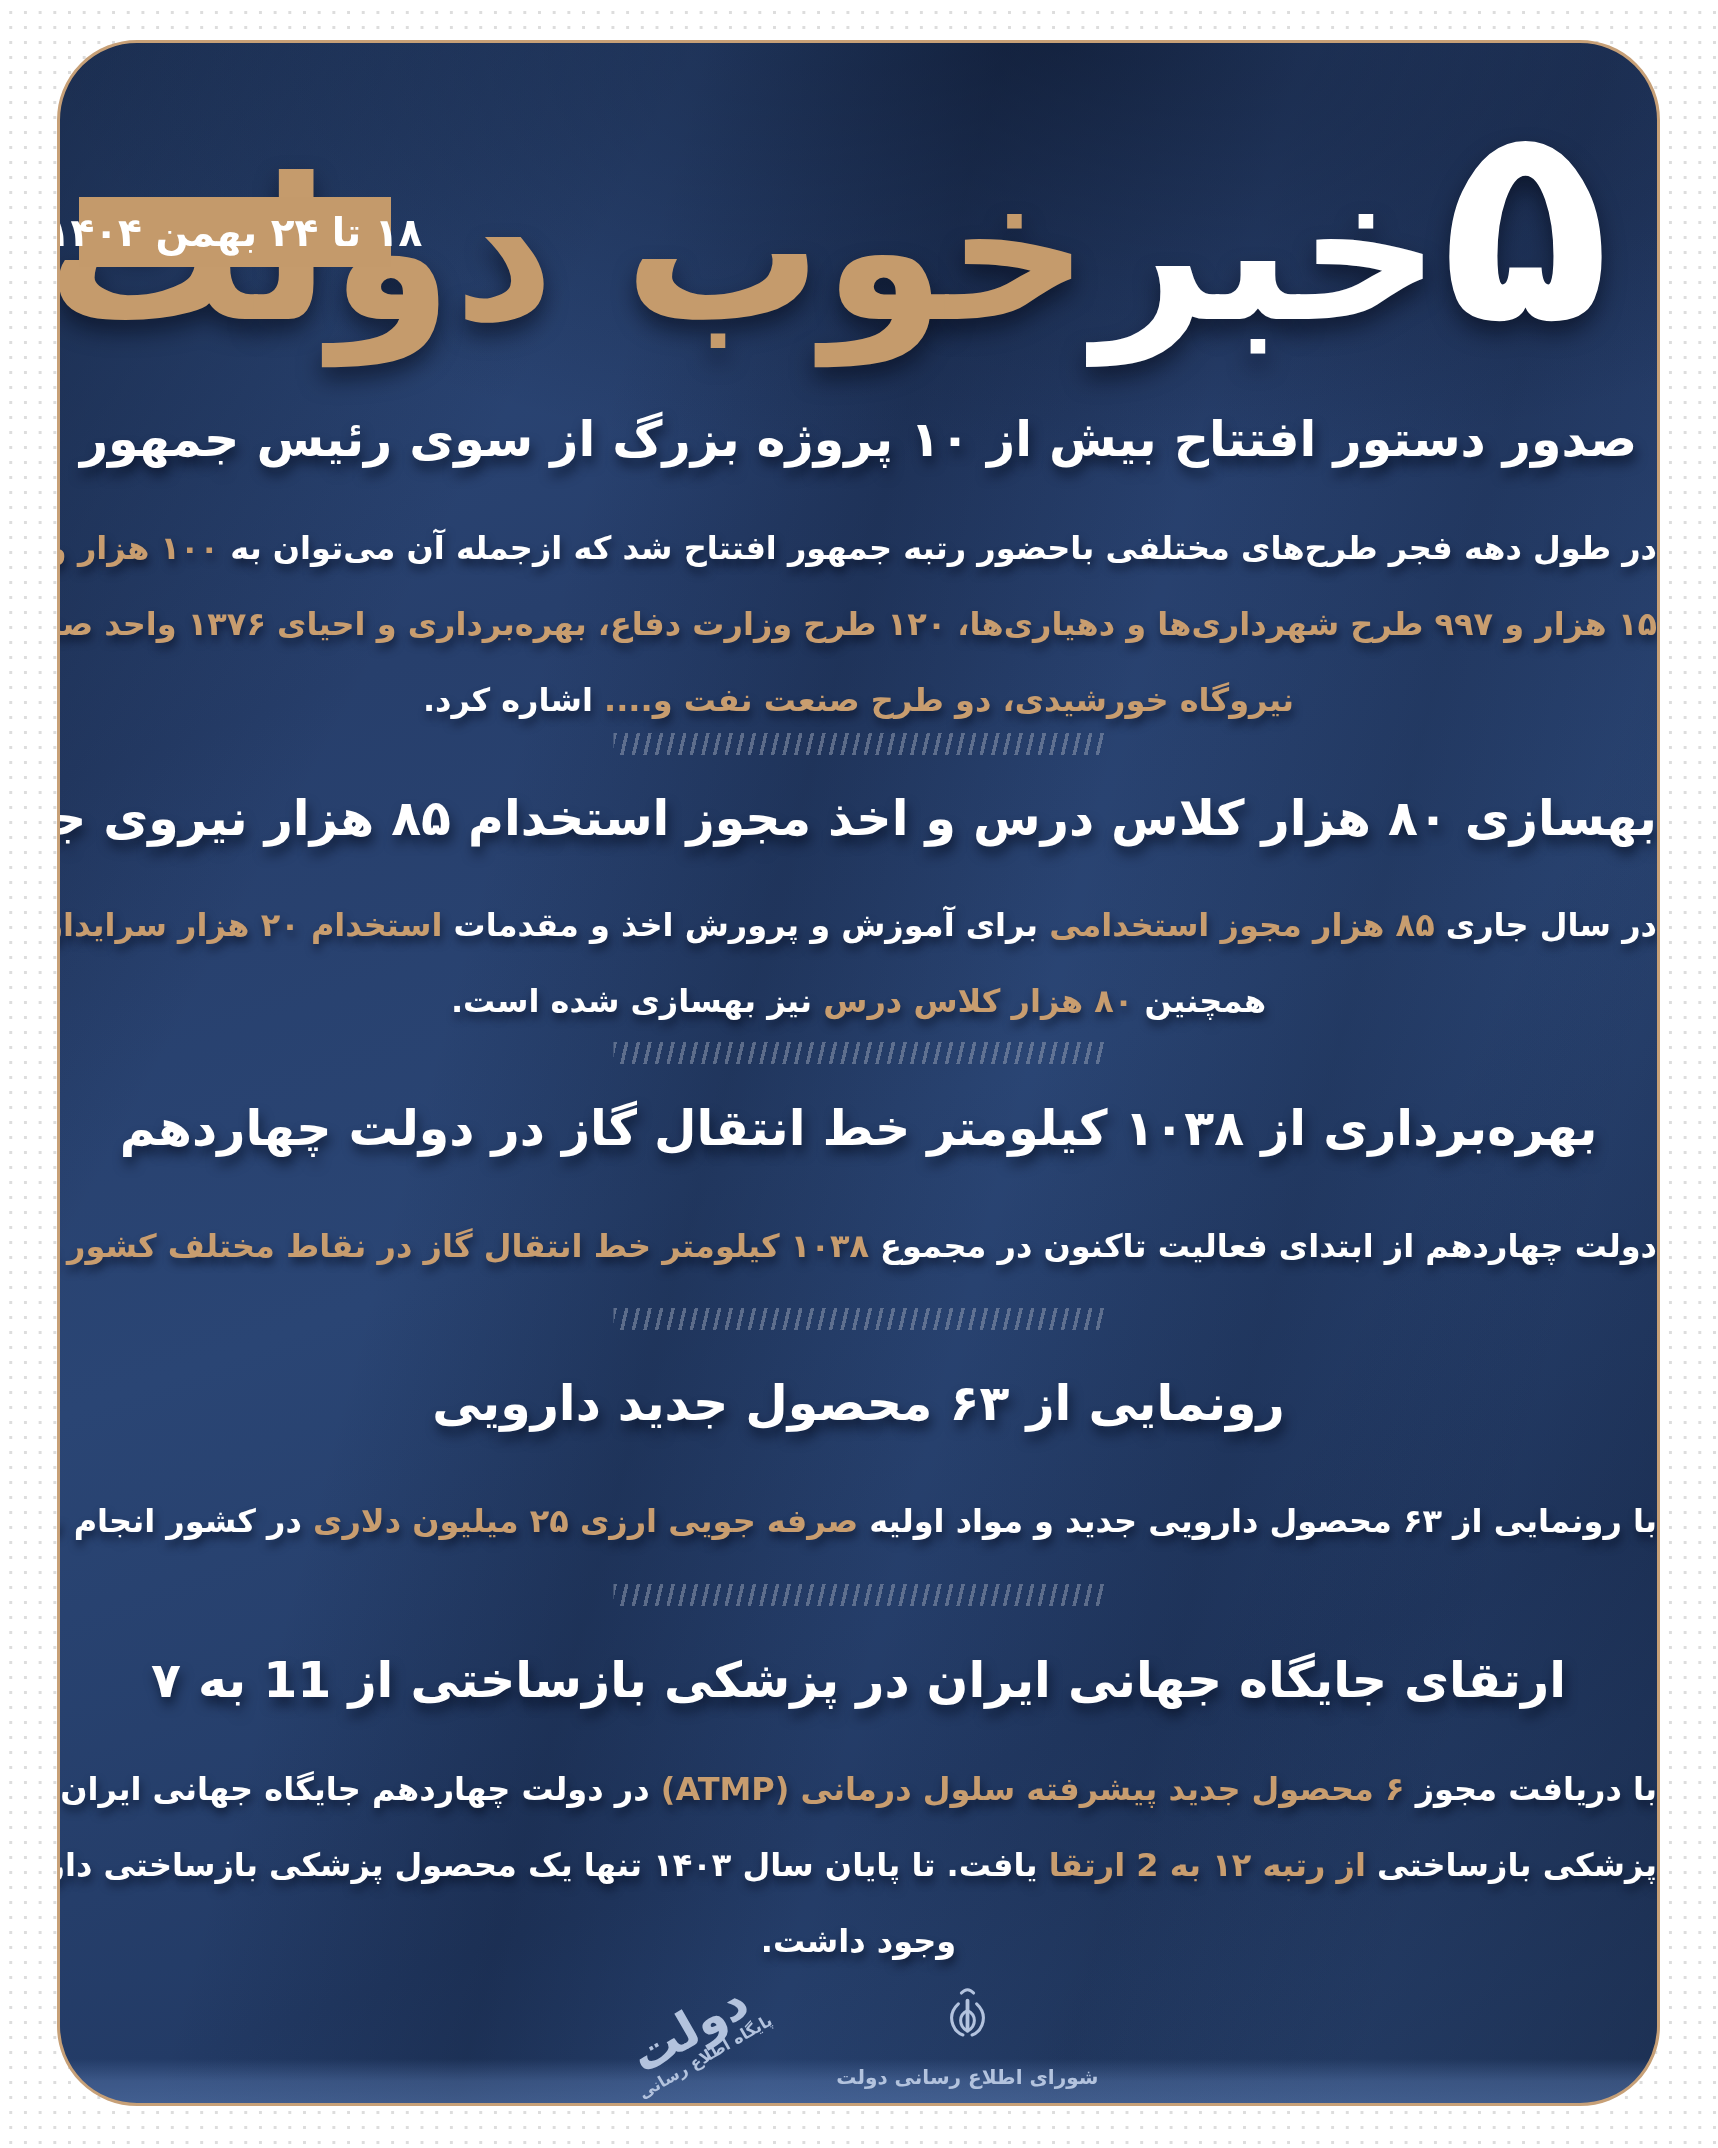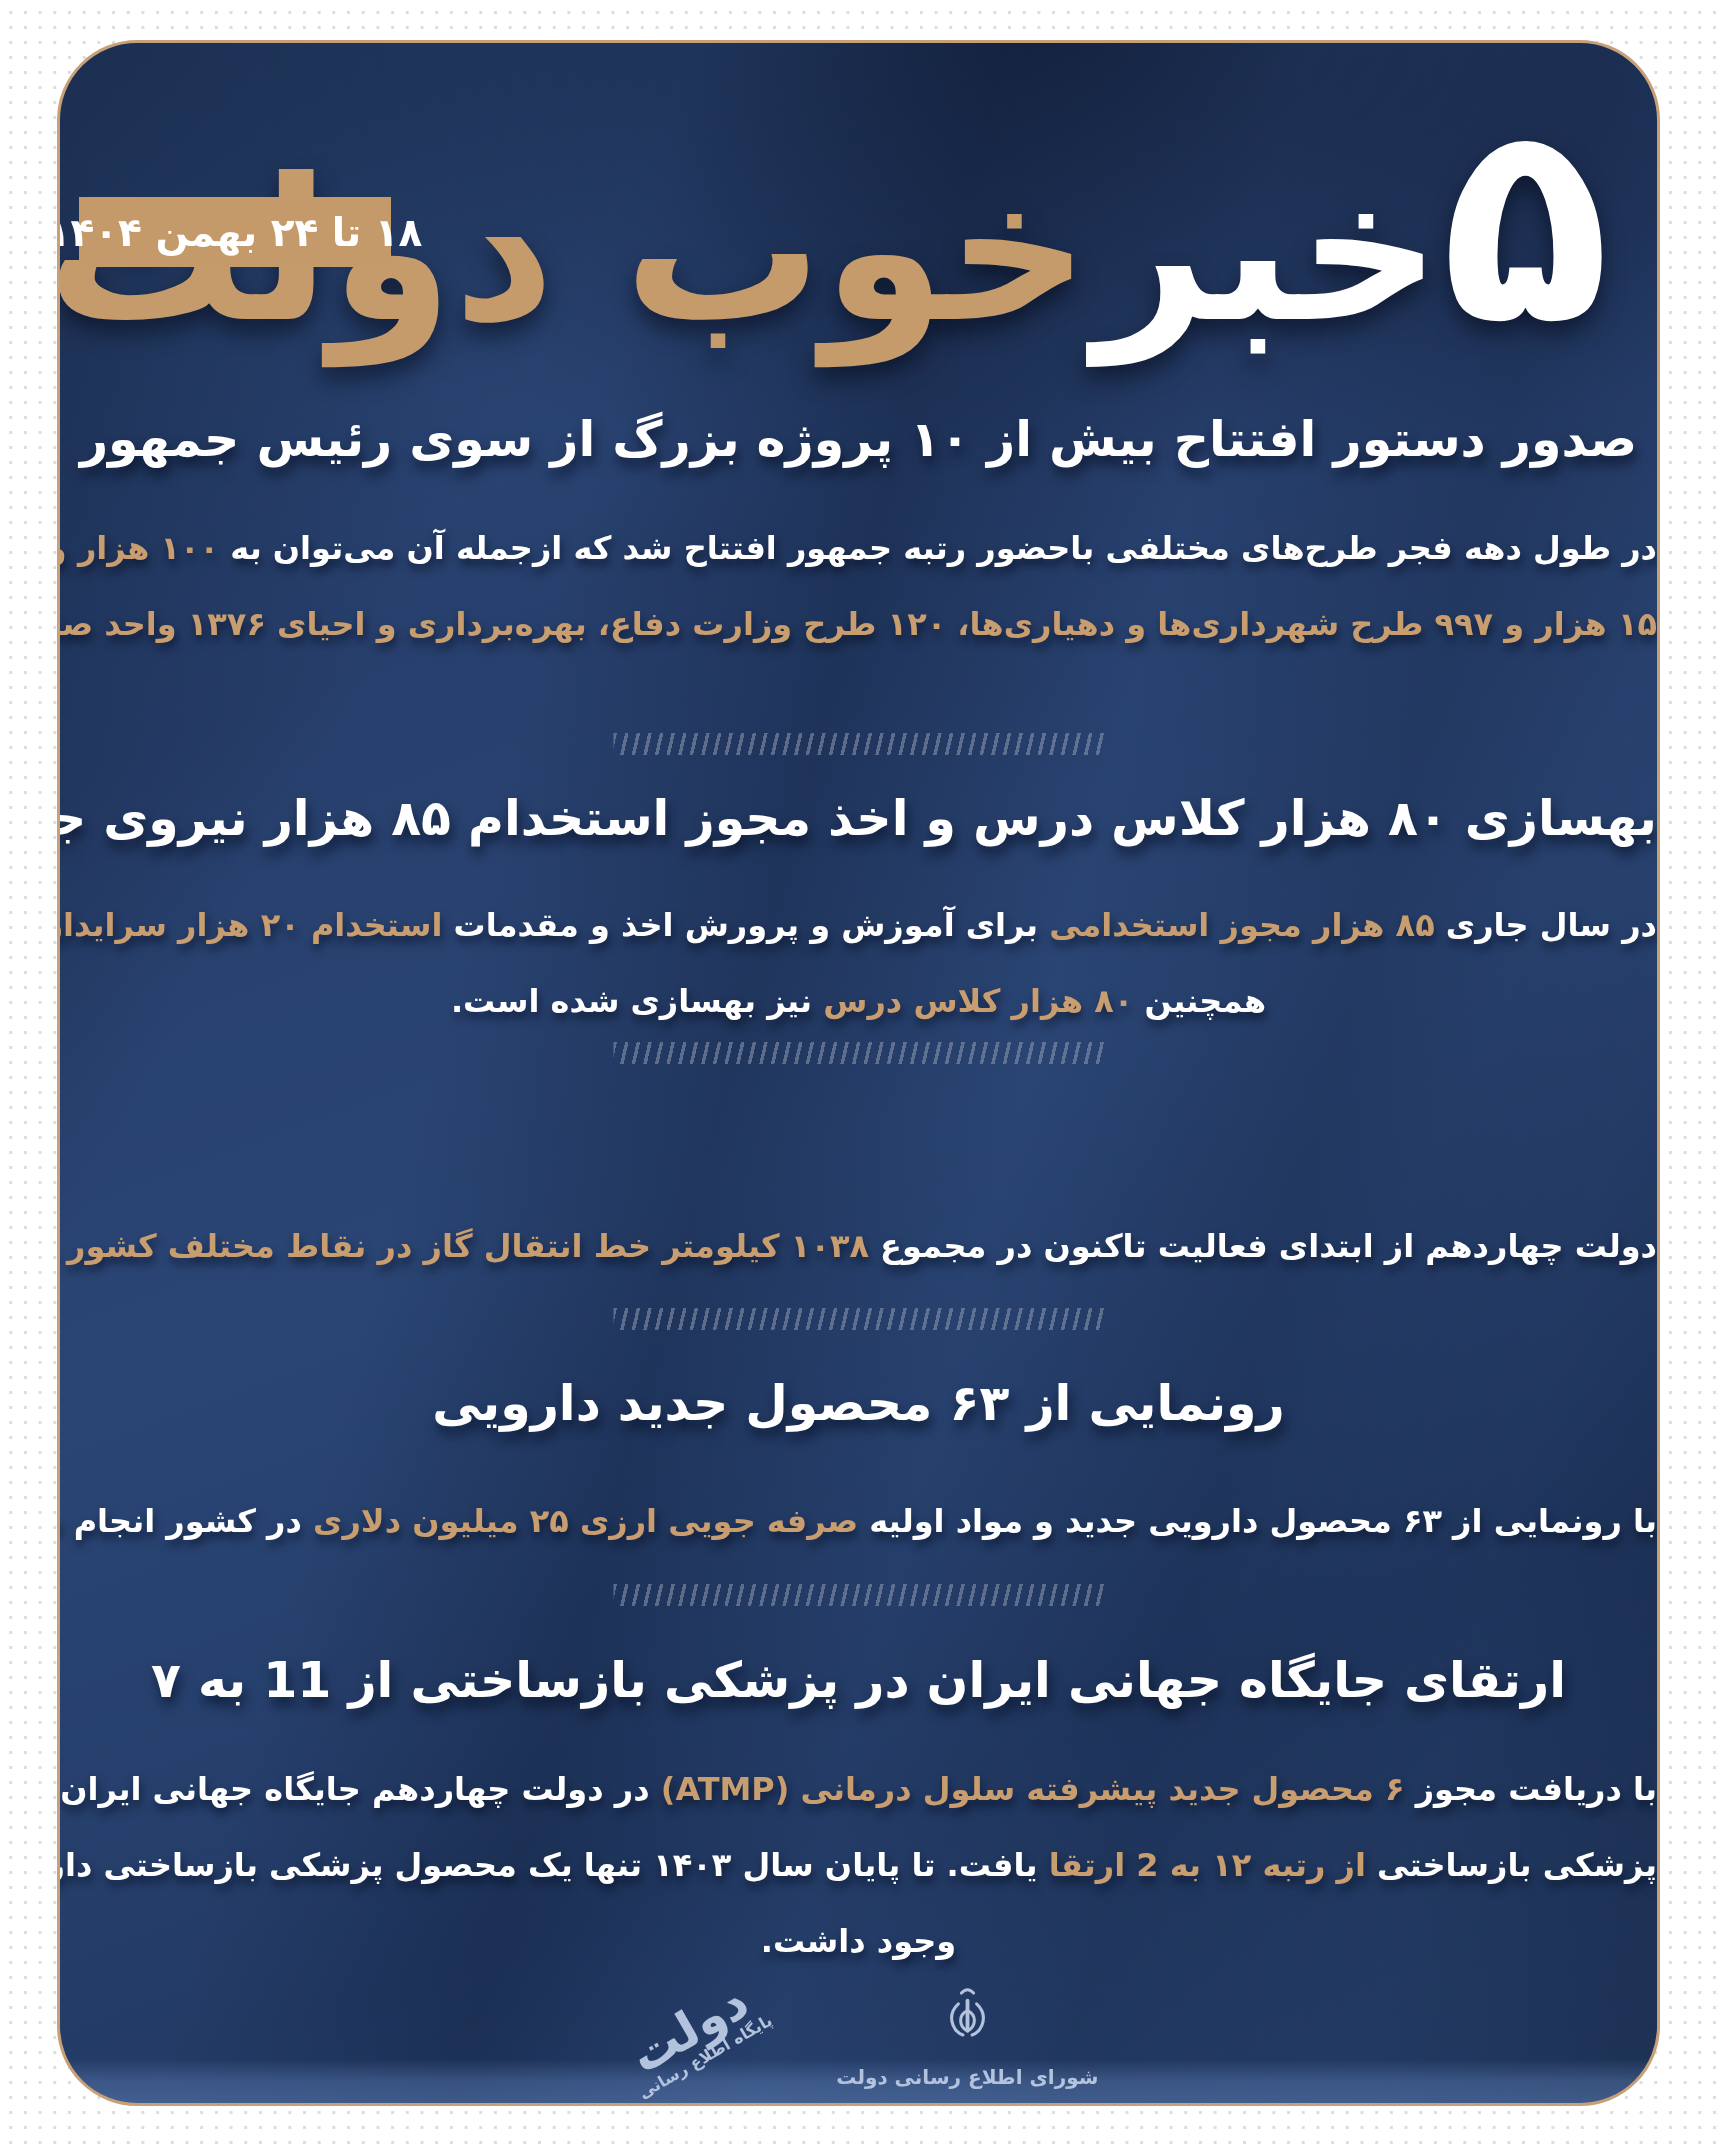--- a/index.html
+++ b/index.html
@@ -70,30 +70,32 @@
   <div class="title"><span class="num">۵</span><span class="white">خبر</span>
     <span class="gold">خوب دولت</span>
   </div>
 
   <div class="badge">۱۸ تا ۲۴ بهمن ۱۴۰۴</div>
 
   <div class="block headline" style="top:368px">صدور دستور افتتاح بیش از ۱۰ پروژه بزرگ از سوی رئیس جمهور</div>
   <div class="block" style="top:467px">
       <div class="body-line"><span>در طول دهه فجر طرح‌های مختلفی باحضور رتبه جمهور افتتاح شد که ازجمله آن می‌توان به </span><span class="gold">۱۰۰ هزار واحد مسکونی،</span></div>
       <div class="body-line"><span class="gold">۱۵ هزار و ۹۹۷ طرح شهرداری‌ها و دهیاری‌ها، ۱۲۰ طرح وزارت دفاع، بهره‌برداری و احیای ۱۳۷۶ واحد صنعتی، ۷۵۰ مگاوات</span></div>
+      <div class="body-line"><span class="gold">نیروگاه خورشیدی، دو طرح صنعت نفت و.... </span><span>اشاره کرد.</span></div>
     </div>
   <div class="divider" style="top:690px"></div>
 
   <div class="block headline" style="top:747px">بهسازی ۸۰ هزار کلاس درس و اخذ مجوز استخدام ۸۵ هزار نیروی جدید</div>
   <div class="block" style="top:844px">
       <div class="body-line"><span>در سال جاری </span><span class="gold">۸۵ هزار مجوز استخدامی </span><span>برای آموزش و پرورش اخذ و مقدمات </span><span class="gold">استخدام ۲۰ هزار سرایدار </span></div>
       <div class="body-line"><span>همچنین </span><span class="gold">۸۰ هزار کلاس درس </span><span>نیز بهسازی شده است.</span></div>
     </div>
   <div class="divider" style="top:999px"></div>
 
+  <div class="block headline" style="top:1057px">بهره‌برداری از ۱۰۳۸ کیلومتر خط انتقال گاز در دولت چهاردهم</div>
   <div class="block" style="top:1165px">
       <div class="body-line"><span>دولت چهاردهم از ابتدای فعالیت تاکنون در مجموع </span><span class="gold">۱۰۳۸ کیلومتر خط انتقال گاز در نقاط مختلف کشور </span><span>را افتتاح کرده است.</span></div>
     </div>
   <div class="divider" style="top:1265px"></div>
 
   <div class="block headline" style="top:1332px">رونمایی از ۶۳ محصول جدید دارویی</div>
   <div class="block" style="top:1440px">
       <div class="body-line"><span>با رونمایی از ۶۳ محصول دارویی جدید و مواد اولیه </span><span class="gold">صرفه جویی ارزی ۲۵ میلیون دلاری </span><span>در کشور انجام شد.</span></div>
     </div>
   <div class="divider" style="top:1541px"></div>

